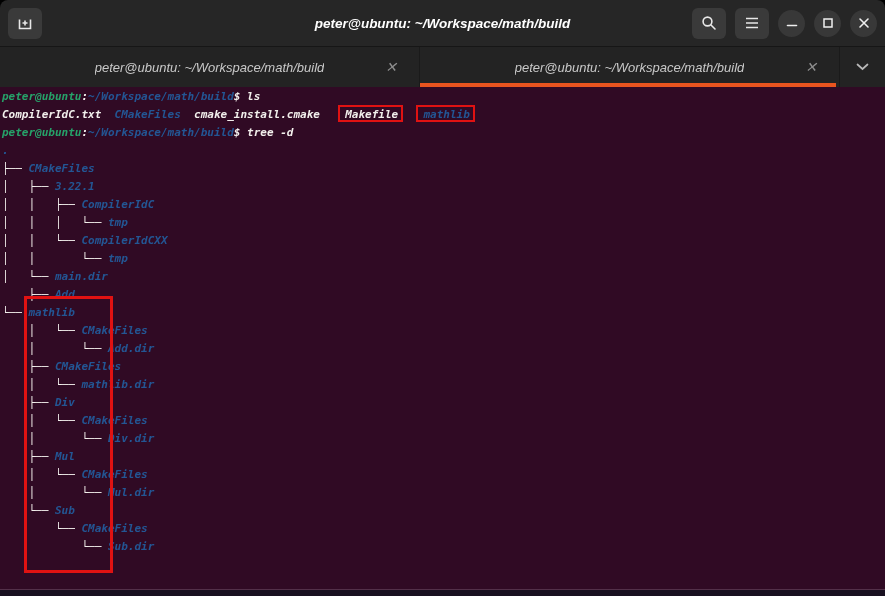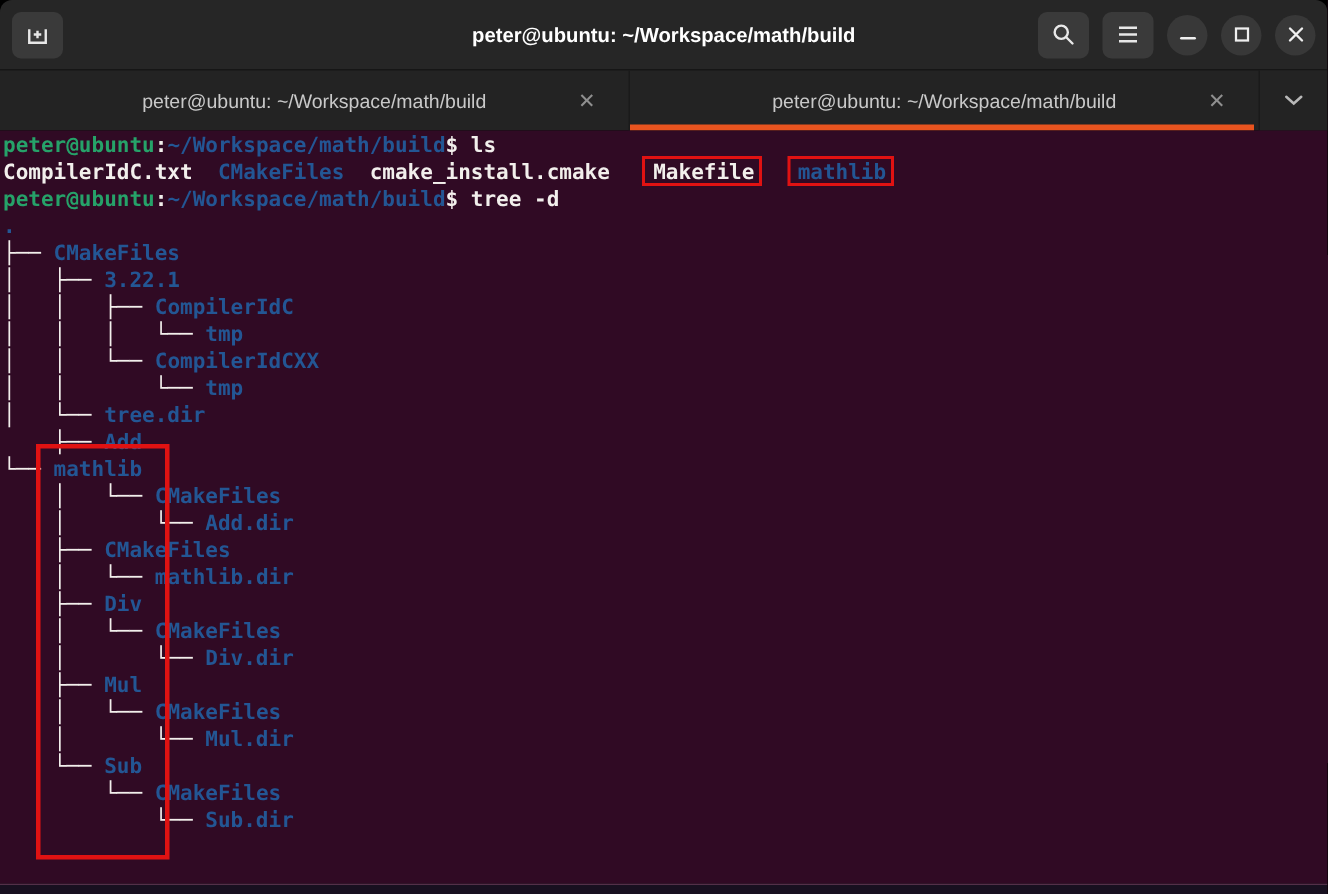--- a/index.html
+++ b/index.html
@@ -2,41 +2,41 @@
 <html style="--term-bg: #300a24; --fg: #f2efec; --blue: #235694; --green: #26a269; --orange: #e9541f; --red: #e01212; --titlebar: #262626; --tabbar: #232323;"><head>
 <meta charset="utf-8">
 <style>
   :root{
     --term-bg:#300a24; --fg:#f2efec; --blue:#235694; --green:#26a269;
     --orange:#e9541f; --red:#e01212; --titlebar:#262626; --tabbar:#232323;
   }
   *{margin:0;padding:0;box-sizing:border-box;}
   html,body{width:885px;height:596px;overflow:hidden;background:#000;}
   body{font-family:"Liberation Sans",sans-serif;}
-  .window{width:885px;height:596px;border-radius:8px 8px 0 0;overflow:hidden;position:relative;}
+  .window{width:885px;height:596px;border-radius:8px 8px 0 0;overflow:hidden;position:relative;font-style:italic;}
 
   
   .titlebar{height:46px;background:var(--titlebar);display:flex;align-items:center;padding:0 8px;position:relative;}
   .sq-btn{width:34px;height:31px;border:none;border-radius:6px;background:#3a3a3a;display:flex;align-items:center;justify-content:center;cursor:pointer;}
   .title{position:absolute;left:0;right:0;text-align:center;color:#ffffff;font-weight:700;font-size:13.5px;pointer-events:none;}
   .tb-right{margin-left:auto;display:flex;align-items:center;gap:9px;z-index:2;}
   .circle-btn{width:27px;height:27px;border:none;border-radius:50%;background:#383838;display:flex;align-items:center;justify-content:center;cursor:pointer;}
   .icon{display:block;}
 
   
   .tabbar{height:41px;background:var(--tabbar);display:flex;align-items:stretch;border-top:1px solid #161616;}
   .tab{width:420px;position:relative;display:flex;align-items:center;justify-content:center;color:#c9c9c9;font-size:13px;cursor:pointer;border-right:1px solid #1a1a1a;}
   .tab-label{max-width:330px;white-space:nowrap;overflow:hidden;}
   .tab-close{position:absolute;right:22px;top:50%;transform:translateY(-50%);color:#8f8f8f;font-size:14px;line-height:1;cursor:pointer;}
   .tab.active .indicator{position:absolute;left:0;right:3px;bottom:0;height:4px;background:var(--orange);}
   .chevron-btn{flex:1;border:none;background:var(--tabbar);display:flex;align-items:center;justify-content:center;cursor:pointer;}
 
   
   .terminal{height:502px;background:var(--term-bg);position:relative;padding:1px 0 0 2px;cursor:text;}
-  .tl{height:18px;line-height:18px;white-space:pre;font-family:"DejaVu Sans Mono","Liberation Mono",monospace;font-size:14px;font-weight:700;}
+  .tl{height:18px;line-height:18px;white-space:pre;font-family:"DejaVu Sans Mono","Liberation Mono",monospace;font-size:11px;font-weight:700;}
   .w{color:var(--fg);} .b{color:var(--blue);} .g{color:var(--green);}
   .ann{position:relative;margin-left:12px;}
   .ann::after{content:"";position:absolute;left:-7px;right:-5px;top:-3px;bottom:-1px;border:2px solid var(--red);pointer-events:none;}
   .big-ann{position:absolute;border:3px solid var(--red);pointer-events:none;}
 
   
   .bottom-strip{height:7px;background:#181020;border-top:1px solid #533049;}
 </style>
 </head>
 <body>
@@ -103,21 +103,21 @@
         <div class="tl"><span class="g">peter@ubuntu</span><span class="w">:</span><span class="b">~/Workspace/math/build</span><span class="w">$ ls</span></div>
         <div class="tl"><span class="w">CompilerIdC.txt  </span><span class="b">CMakeFiles</span><span class="w">  cmake_install.cmake  </span><span class="w ann">Makefile</span><span class="w">  </span><span class="b ann">mathlib</span></div>
         <div class="tl"><span class="g">peter@ubuntu</span><span class="w">:</span><span class="b">~/Workspace/math/build</span><span class="w">$ tree -d</span></div>
         <div class="tl"><span class="b">.</span></div>
         <div class="tl"><span class="w">├── </span><span class="b">CMakeFiles</span></div>
         <div class="tl"><span class="w">│   ├── </span><span class="b">3.22.1</span></div>
         <div class="tl"><span class="w">│   │   ├── </span><span class="b">CompilerIdC</span></div>
         <div class="tl"><span class="w">│   │   │   └── </span><span class="b">tmp</span></div>
         <div class="tl"><span class="w">│   │   └── </span><span class="b">CompilerIdCXX</span></div>
         <div class="tl"><span class="w">│   │       └── </span><span class="b">tmp</span></div>
-        <div class="tl"><span class="w">│   └── </span><span class="b">tree.dir</span></div>
+        <div class="tl"><span class="w">│   └── </span><span class="b">main.dir</span></div>
         <div class="tl"><span class="w">    ├── </span><span class="b">Add</span></div>
         <div class="tl"><span class="w">└── </span><span class="b">mathlib</span></div>
         <div class="tl"><span class="w">    │   └── </span><span class="b">CMakeFiles</span></div>
         <div class="tl"><span class="w">    │       └── </span><span class="b">Add.dir</span></div>
         <div class="tl"><span class="w">    ├── </span><span class="b">CMakeFiles</span></div>
         <div class="tl"><span class="w">    │   └── </span><span class="b">mathlib.dir</span></div>
         <div class="tl"><span class="w">    ├── </span><span class="b">Div</span></div>
         <div class="tl"><span class="w">    │   └── </span><span class="b">CMakeFiles</span></div>
         <div class="tl"><span class="w">    │       └── </span><span class="b">Div.dir</span></div>
         <div class="tl"><span class="w">    ├── </span><span class="b">Mul</span></div>

